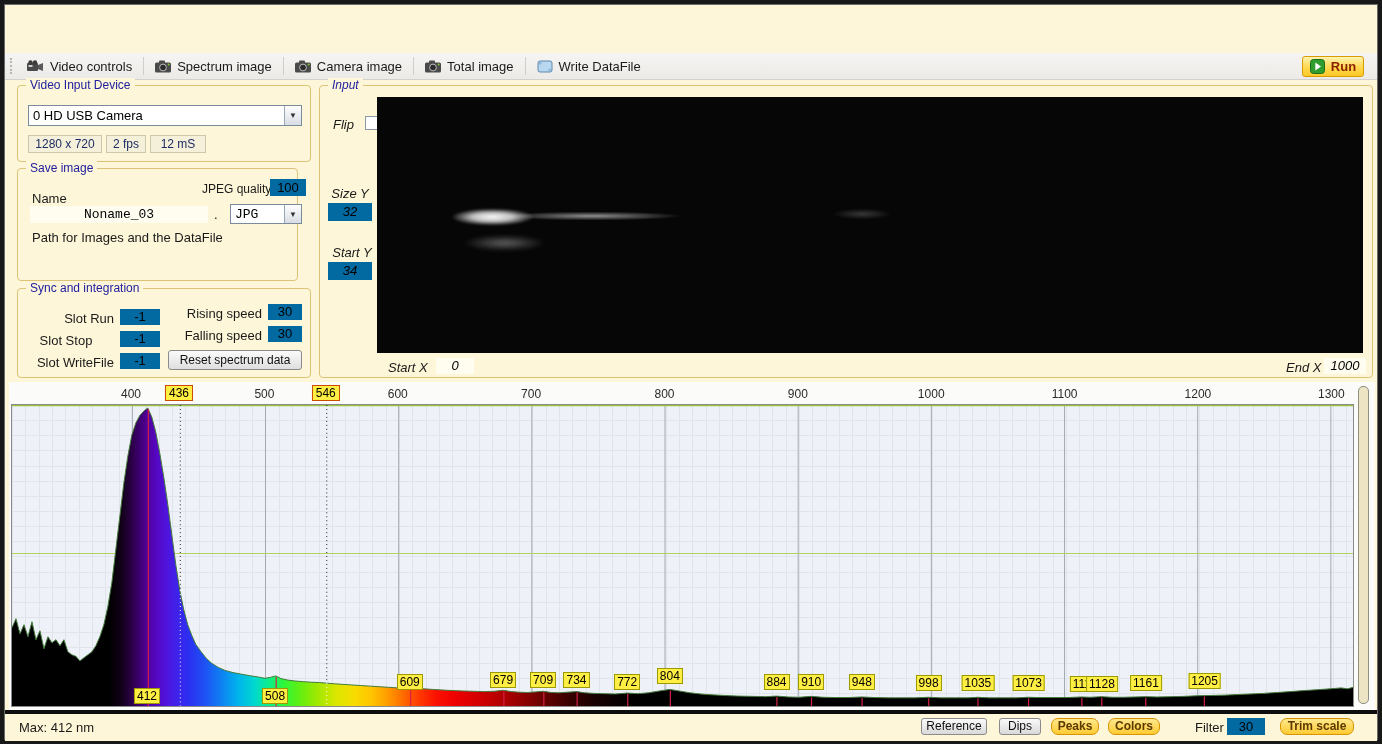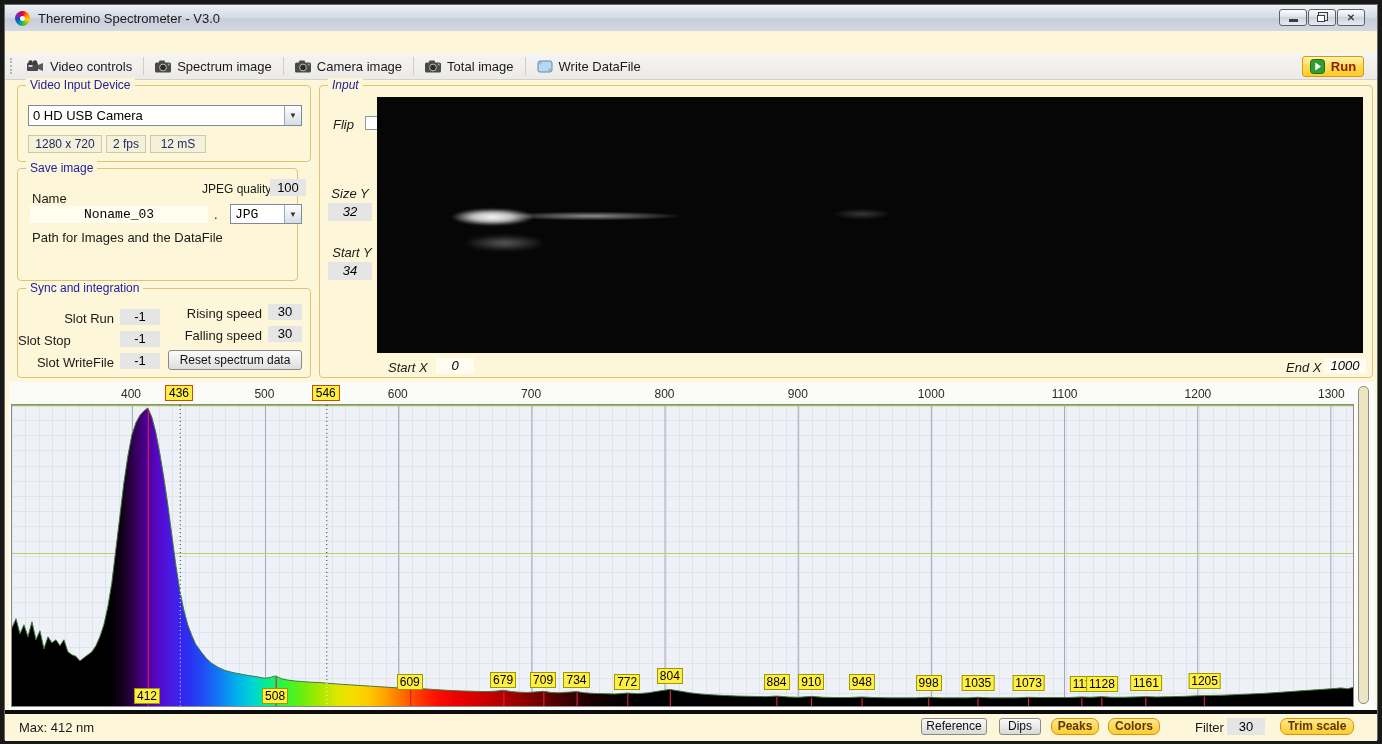--- a/index.html
+++ b/index.html
@@ -29,21 +29,21 @@
   .grip { width:3px; height:16px; margin:0 6px 0 5px; border-left:2px dotted #b8b5af; }
   .tb-item { display:flex; align-items:center; gap:6px; padding:3px 8px; font-size:13px; color:#1a1a1a; }
   .tb-sep { width:1px; height:18px; background:#d0cec9; margin:0 3px; }
   .run-btn { position:absolute; right:13px; top:3px; width:62px; height:21px; border:1px solid #d89c00; border-radius:3px;
     background:linear-gradient(#fff3b0,#ffd84e 55%,#ffc929); display:flex; align-items:center; justify-content:center; gap:6px; }
   .run-lbl { font-size:13px; font-weight:bold; color:#8c1e00; }
 
   
   .panel { position:absolute; border:1px solid #ddc377; border-radius:4px; }
   .panel-lbl { position:absolute; top:-8px; left:8px; background:#fdf6d8; padding:0 4px; font-size:12px; color:#2121a0; }
-  .field { position:absolute; background:#e5e5e5; font-size:13px; color:#000; text-align:center; line-height:17px; }
+  .field { position:absolute; background:#0369a1; font-size:13px; color:#000; text-align:center; line-height:17px; }
   .lbl { position:absolute; font-size:13px; color:#1a1a1a; }
   .mono { font-family:"Liberation Mono", monospace; font-size:13px; }
   .combo { position:absolute; background:#fff; border:1px solid #7b8b9b; display:flex; align-items:center; }
   .combo-txt { flex:1; font-size:13px; padding-left:4px; color:#000; }
   .combo-arrow { width:17px; align-self:stretch; border-left:1px solid #98a8b8;
     background:linear-gradient(#fefefe,#d8dde4); display:flex; align-items:center; justify-content:center; font-size:8px; color:#333; }
   .flatbtn { position:absolute; height:18px; background:#f5f0da; border:1px solid #cdc8ac; font-size:12px; color:#1d2d66; text-align:center; line-height:16px; }
   .push-btn { background:linear-gradient(#fbfbfb,#dedede); border:1px solid #8a8a8a; border-radius:3px; font-size:12px; color:#111; text-align:center; }
   .checkbox { position:absolute; width:14px; height:14px; background:#fff; border:1px solid #8a97a5; }
 
@@ -71,35 +71,20 @@
   .sb-gray { background:linear-gradient(#fafafa,#d9d9d9); border:1px solid #8a8a8a; color:#111; }
   .sb-gold { background:linear-gradient(#ffe88c,#ffcb32); border:1px solid #d89400; border-radius:7px; color:#5a3a00; font-weight:bold; }
 
   svg.icon { display:block; }
 </style>
 </head>
 <body>
 
 <div class="win">
 
-  <div class="titlebar">
-    <div class="appicon"></div>
-    <div class="title-text">Theremino Spectrometer - V3.0</div>
-    <div class="winbtns">
-      <div class="winbtn">
-          <div class="glyph-min"></div>
-        </div>
-      <div class="winbtn">
-          <div class="glyph-rest"></div>
-        </div>
-      <div class="winbtn">
-          <span class="glyph-close">✕</span>
-        </div>
-    </div>
-  </div>
 
 
   <div class="toolbar">
     <div class="grip"></div>
     <div class="tb-item">
       <svg class="icon" width="17" height="13" viewBox="0 0 17 13">
           <rect x="0" y="3" width="11" height="8" rx="1" fill="#4a4a4a"></rect>
           <circle cx="3.5" cy="2.5" r="2.2" fill="#3c3c3c"></circle>
           <circle cx="8" cy="2.5" r="2.2" fill="#3c3c3c"></circle>
           <path d="M11 5 L16 3 L16 11 L11 9 Z" fill="#5a5a5a"></path>
@@ -177,21 +162,21 @@
       <span class="combo-txt mono">JPG</span>
       <span class="combo-arrow">▼</span>
     </div>
     <div class="lbl" style="left:14px; top:61px;">Path for Images and the DataFile</div>
   </div>
 
   <div class="panel" style="left:12px; top:283px; width:294px; height:90px;padding-left:44px;">
     <div class="panel-lbl">Sync and integration</div>
     <div class="lbl" style="left:0; top:22px; width:96px; text-align:right;">Slot Run</div>
     <div class="field" style="left:102px; top:20px; width:40px; height:16px; line-height:16px;">-1</div>
-    <div class="lbl" style="left:0; top:44px; width:96px; text-align:left;">Slot Stop</div>
+    <div class="lbl" style="left:0; top:44px; width:96px; text-align:center;">Slot Stop</div>
     <div class="field" style="left:102px; top:42px; width:40px; height:16px; line-height:16px;">-1</div>
     <div class="lbl" style="left:0; top:66px; width:96px; text-align:right;">Slot WriteFile</div>
     <div class="field" style="left:102px; top:64px; width:40px; height:16px; line-height:16px;">-1</div>
     <div class="lbl" style="left:150px; top:17px; width:94px; text-align:right;">Rising speed</div>
     <div class="field" style="left:250px; top:15px; width:34px; height:16px; line-height:16px;">30</div>
     <div class="lbl" style="left:150px; top:39px; width:94px; text-align:right;">Falling speed</div>
     <div class="field" style="left:250px; top:37px; width:34px; height:16px; line-height:16px;">30</div>
     <div class="push-btn" style="position:absolute; left:150px; top:61px; width:134px; height:20px; line-height:18px;">Reset spectrum data</div>
   </div>
 

